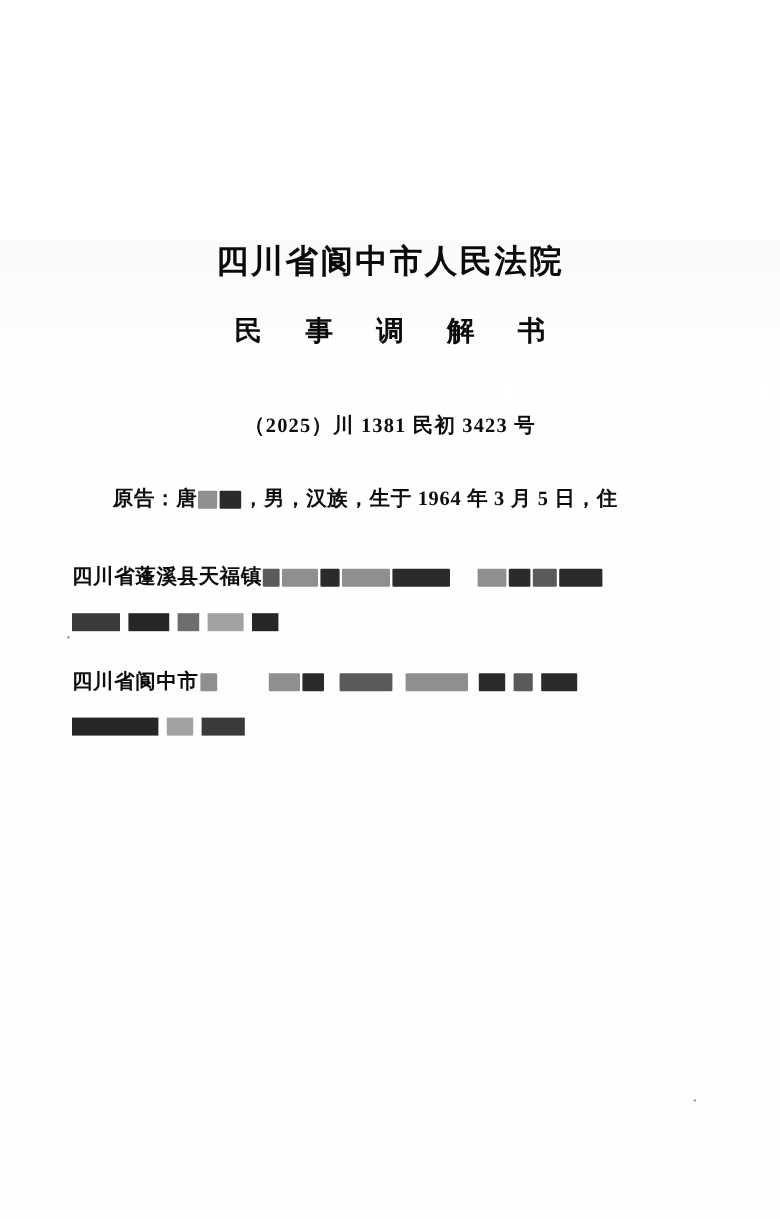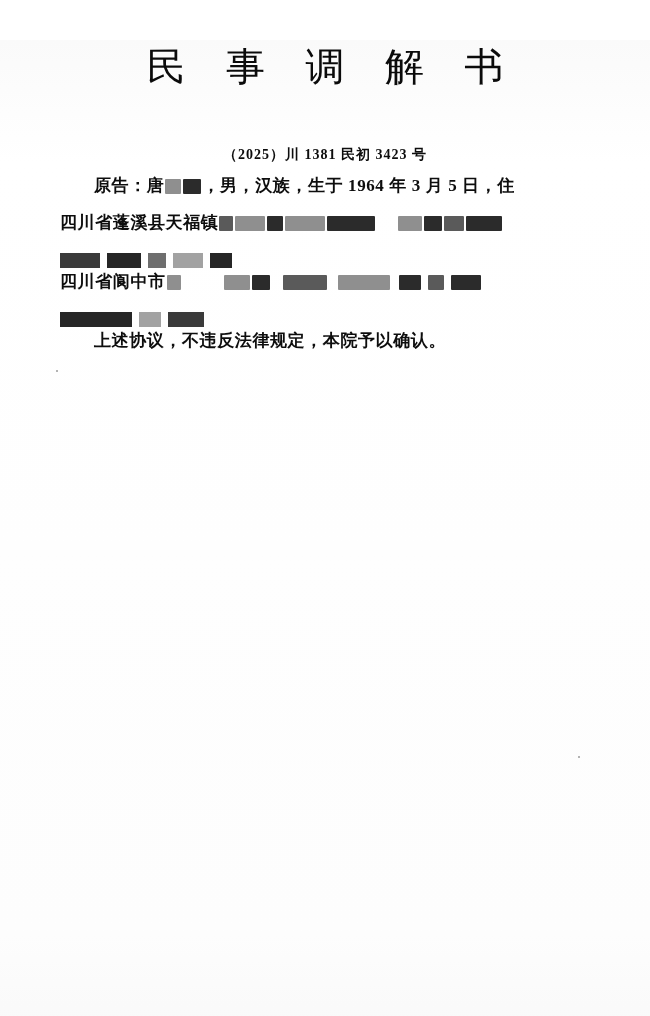--- a/index.html
+++ b/index.html
@@ -43,41 +43,41 @@
     margin-top: 200px;
     text-align: center;
     font-size: 27px;
     font-weight: bold;
     letter-spacing: 2px;
     color: #0b0b0b;
     font-family: "DejaVu Serif", "Liberation Serif", serif;
   }
 
   .doc-title {
-    margin-top: 40px;
+    margin-top: 24px;
     text-align: center;
-    font-size: 39px;
-    font-weight: normal;
+    font-size: 23px;
+    font-weight: bold;
     letter-spacing: 14px;
     text-indent: 14px;
     color: #0b0b0b;
     font-family: "DejaVu Serif", "Liberation Serif", serif;
   }
 
   .case-number {
     margin-top: 52px;
     text-align: center;
-    font-size: 14px;
+    font-size: 17px;
     font-weight: bold;
     letter-spacing: 1px;
     color: #0d0d0d;
   }
 
   .para {
-    margin-top: 6px;
+    margin-top: 34px;
     font-size: 17px;
     line-height: 31px;
     letter-spacing: 0.6px;
     text-align: justify;
     color: #0d0d0d;
     font-weight: bold;
   }
 
   .para.indent {
     text-indent: 34px;
@@ -127,20 +127,21 @@
 </head>
 <body>
 
 <div class="page">
 
   <div class="dot-artifact" style="left:56px; top:330px;"></div>
   <div class="dot-artifact" style="left:578px; top:716px;"></div>
 
   <div class="doc-body">
 
+    <div class="court-name">四川省阆中市人民法院</div>
 
     <div class="doc-title">民 事 调 解 书</div>
 
     <div class="case-number">（2025）川 1381 民初 3423 号</div>
 
     <div class="para indent">
       <span>原告：唐</span><span class="redact soft" style="width:16px;"></span><span class="redact" style="width:18px;"></span><span>，男，汉族，生于 1964 年 3 月 5 日，住</span>
     </div>
 
     <div class="para">
@@ -153,19 +154,16 @@
 
     <div class="para">
       <span>四川省阆中市</span><span class="redact soft" style="width:14px;"></span><span class="redact soft" style="width:26px; margin-left:42px;"></span><span class="redact" style="width:18px;"></span><span class="redact mid" style="width:44px; margin-left:12px;"></span><span class="redact soft" style="width:52px; margin-left:10px;"></span><span class="redact" style="width:22px; margin-left:8px;"></span><span class="redact mid" style="width:16px; margin-left:6px;"></span><span class="redact" style="width:30px; margin-left:6px;"></span>
       <span class="redact-line">
         <span class="redact-seg" style="width:72px;"></span><span class="redact-seg g2" style="width:22px;"></span><span class="redact-seg g3" style="width:36px;"></span>
       </span>
     </div>
 
 
 
-    <div class="para indent">
-      <span>上述协议，不违反法律规定，本院予以确认。</span>
-    </div>
 
   </div>
 
 </div>
 
 </body></html>

